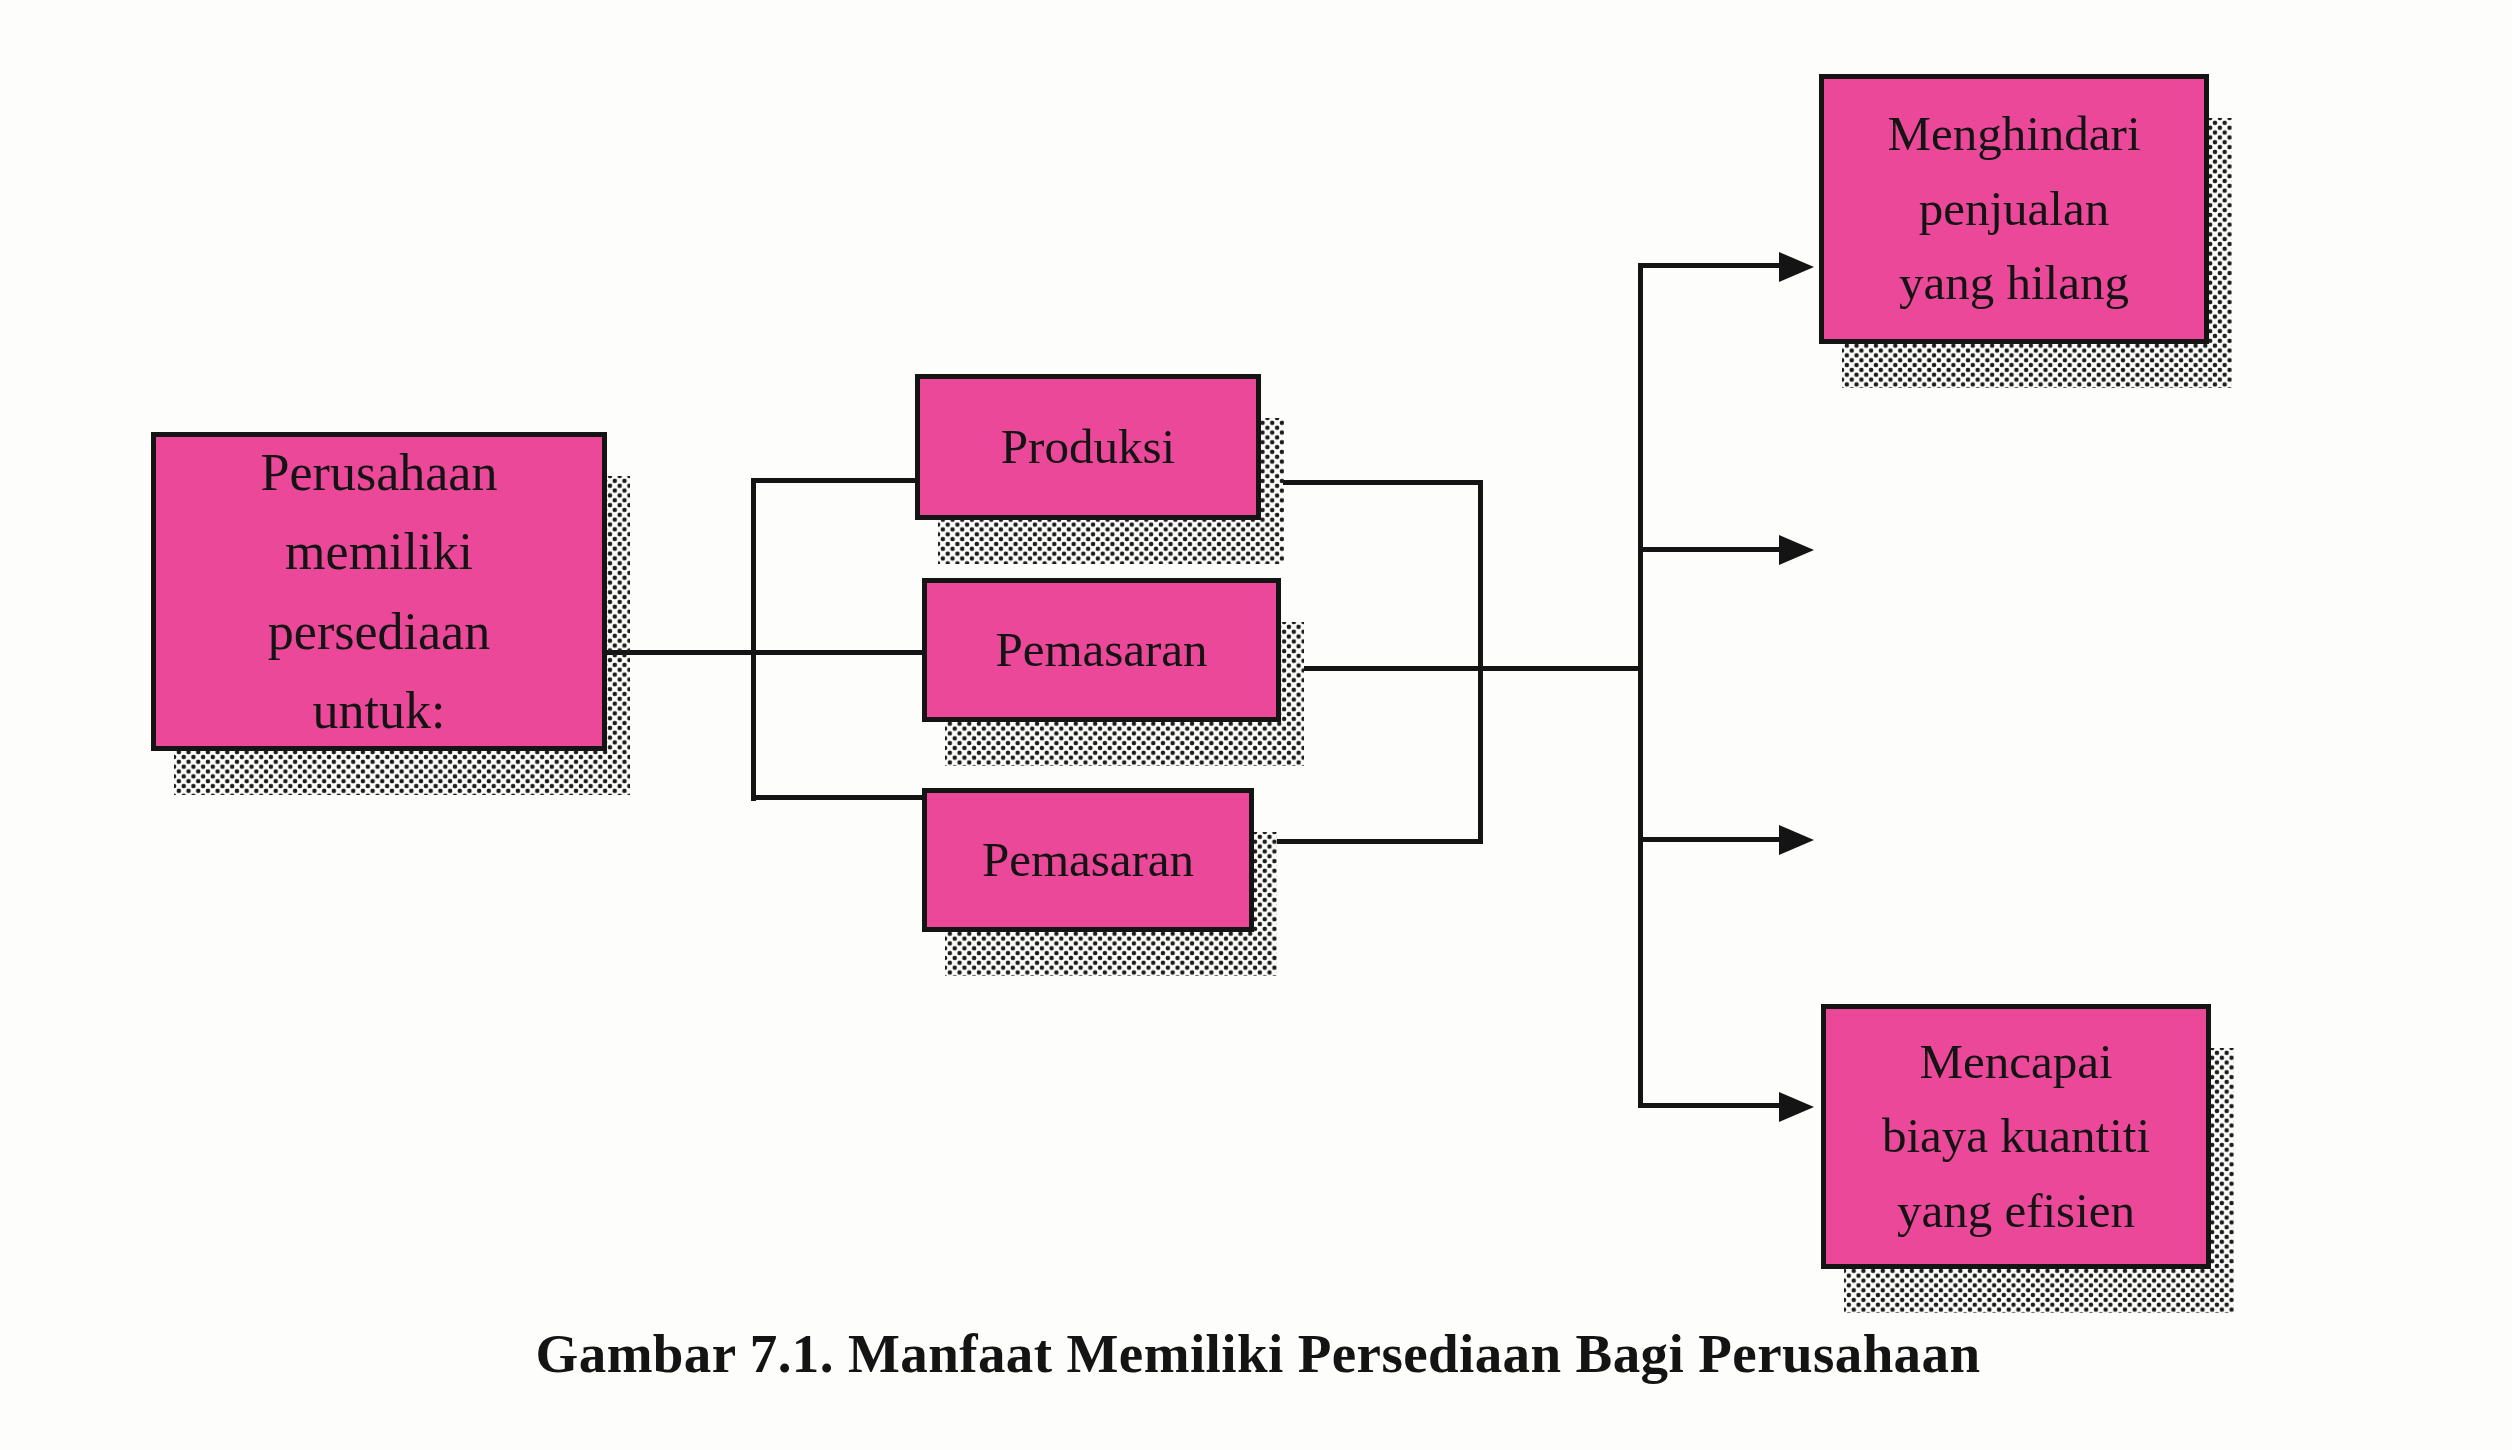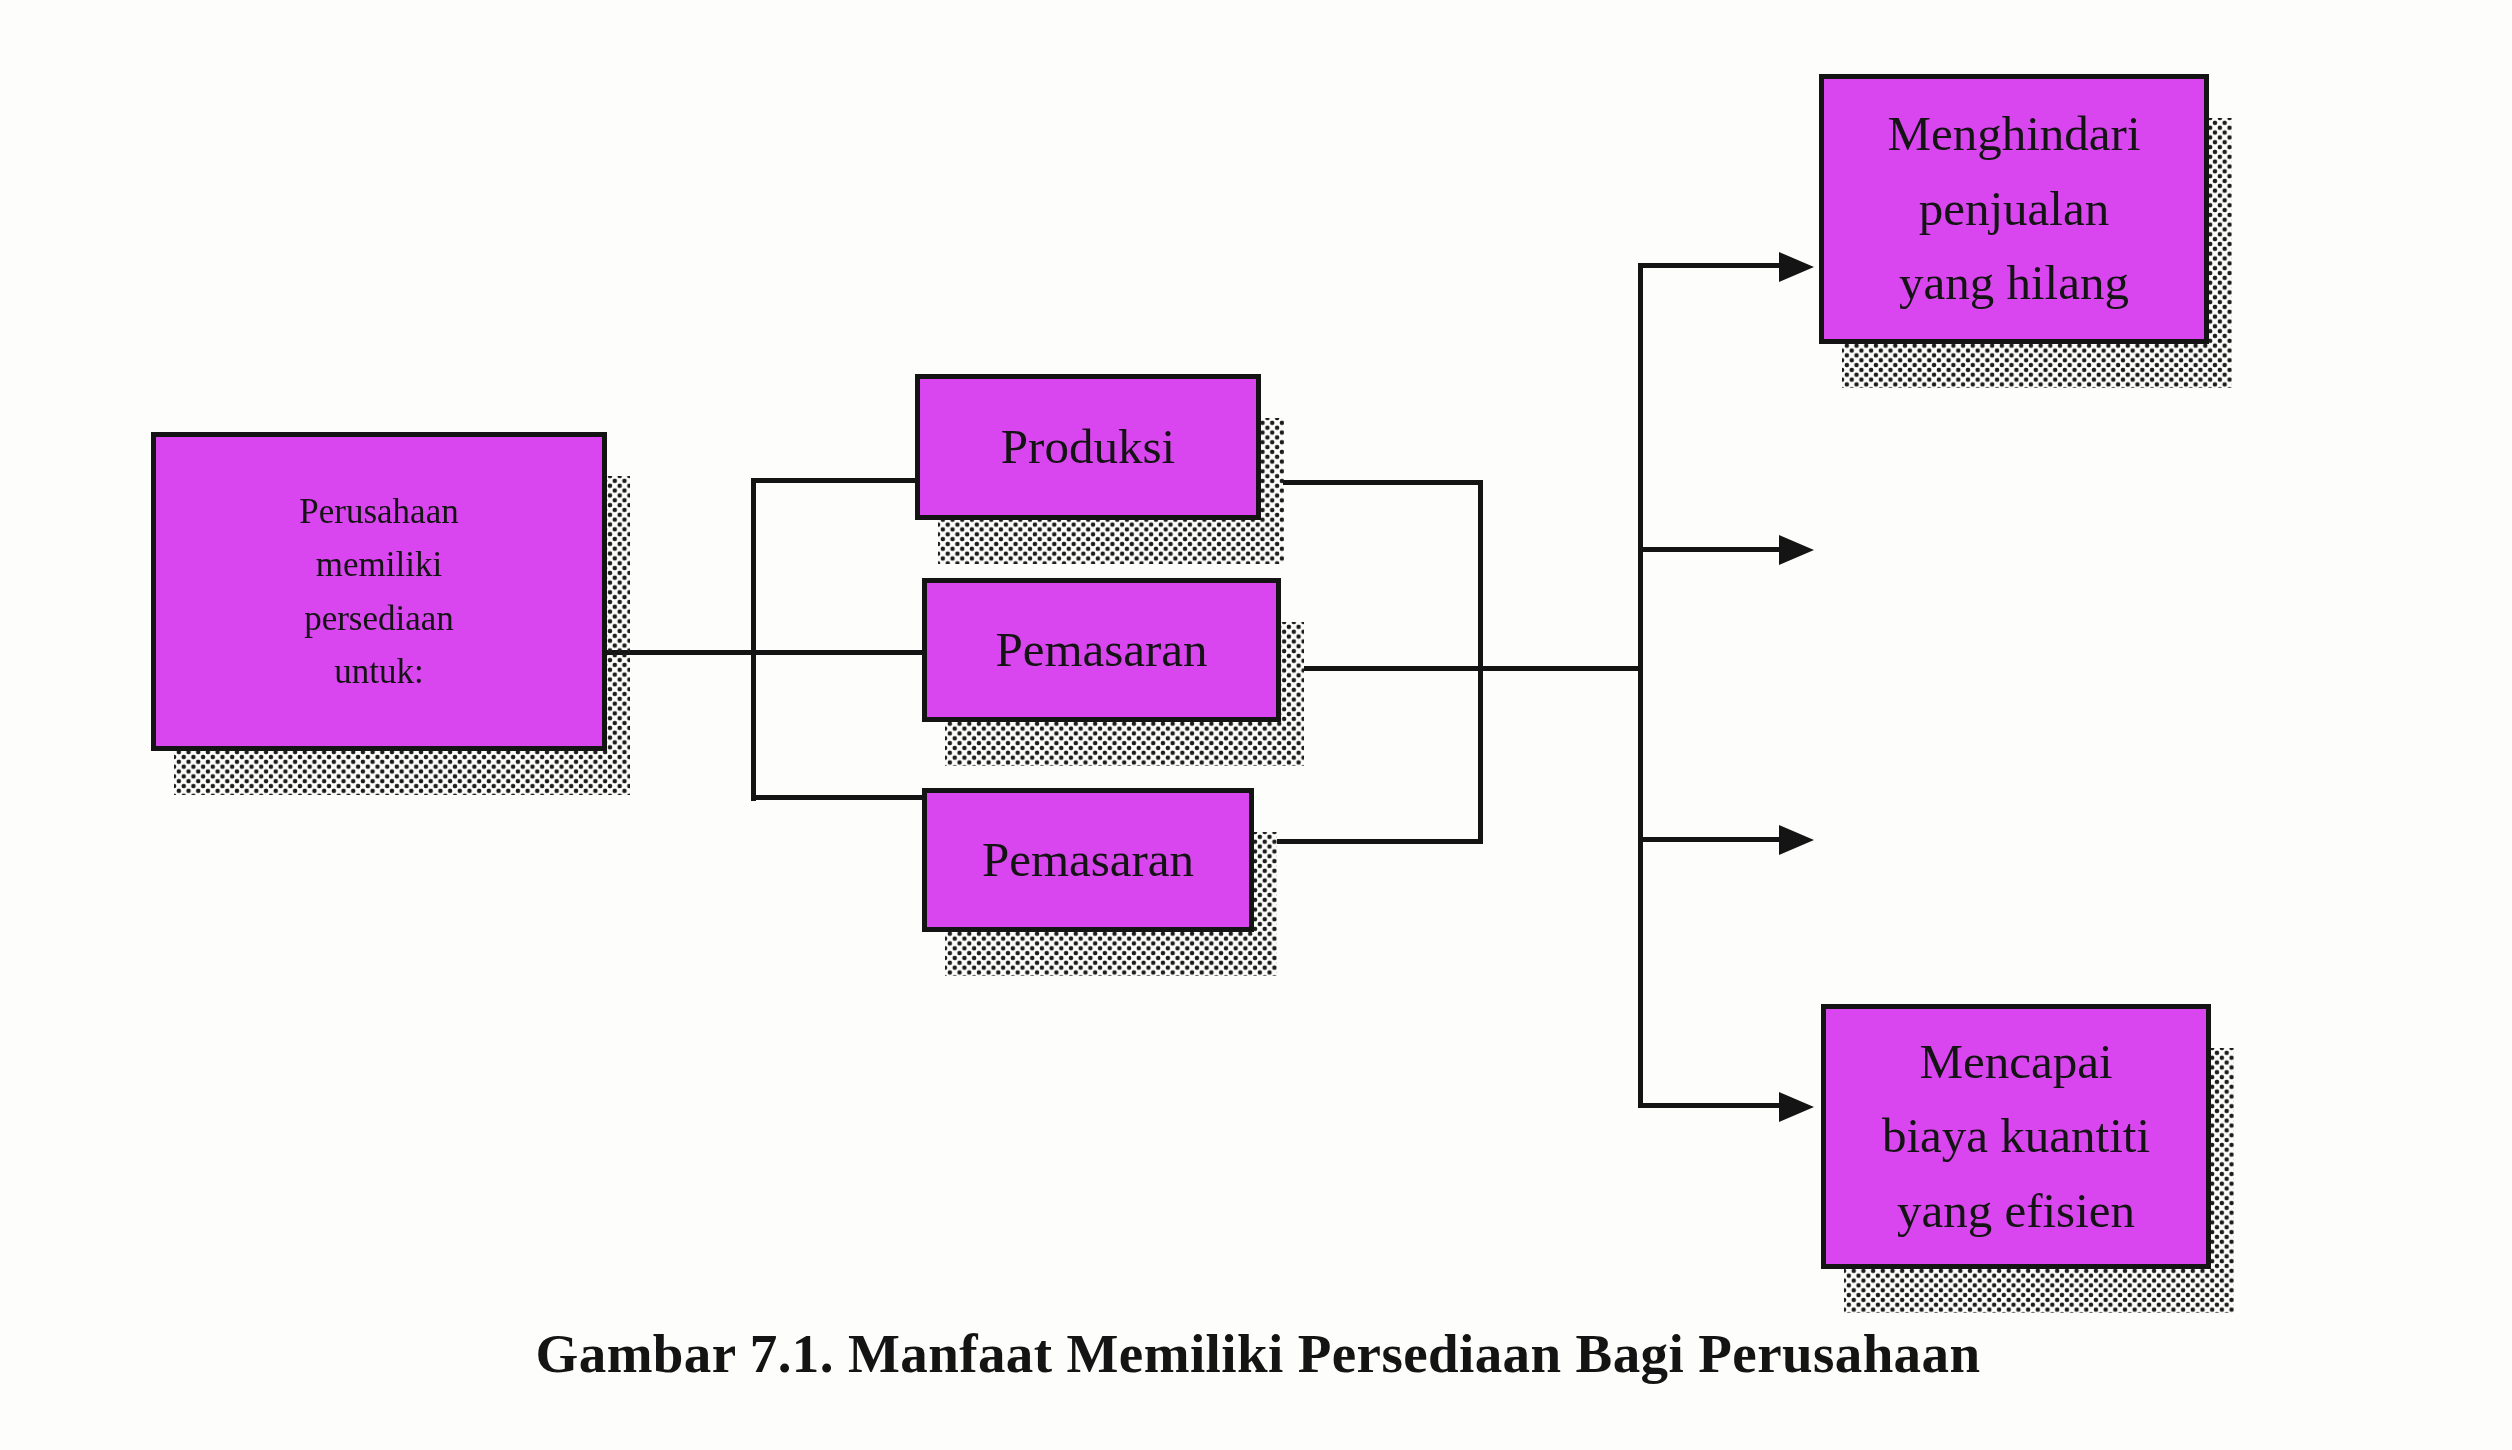--- a/index.html
+++ b/index.html
@@ -25,21 +25,21 @@
       radial-gradient(circle, #1c1c1c 1.9px, rgba(0,0,0,0) 2.6px),
       radial-gradient(circle, #1c1c1c 1.9px, rgba(0,0,0,0) 2.6px);
     background-size: 9.7px 9.7px;
     background-position: 0 0, 4.9px 4.9px;
     z-index: 1;
   }
 
   .box .face {
     position: absolute;
     left: 0; top: 0; right: 0; bottom: 0;
-    background: #d946ef;
+    background: #ec4899;
     border: 5.3px solid #141414;
     display: flex;
     align-items: center;
     justify-content: center;
     text-align: center;
     z-index: 2;
   }
 
   .box .label {
     font-size: 49px;
@@ -97,21 +97,21 @@
   <div class="hl" style="left:1640px; top:547px;  width:142px;"></div>
   <div class="arrowhead" style="left:1779px; top:535px;"></div>
   <div class="hl" style="left:1640px; top:837px;  width:142px;"></div>
   <div class="arrowhead" style="left:1779px; top:825px;"></div>
   <div class="hl" style="left:1640px; top:1103px; width:142px;"></div>
   <div class="arrowhead" style="left:1779px; top:1092px;"></div>
 
   <div class="box" style="left:151px; top:432px; width:456px; height:319px;">
     <div class="shadow"></div>
     <div class="face">
-      <div class="label" style="font-size:35px;">Perusahaan
+      <div class="label" style="font-size:52px;">Perusahaan
 memiliki
 persediaan
 untuk:</div>
     </div>
   </div>
 
   <div class="box" style="left:915px; top:374px; width:346px; height:146px;">
     <div class="shadow"></div>
     <div class="face">
       <div class="label">Produksi</div>

